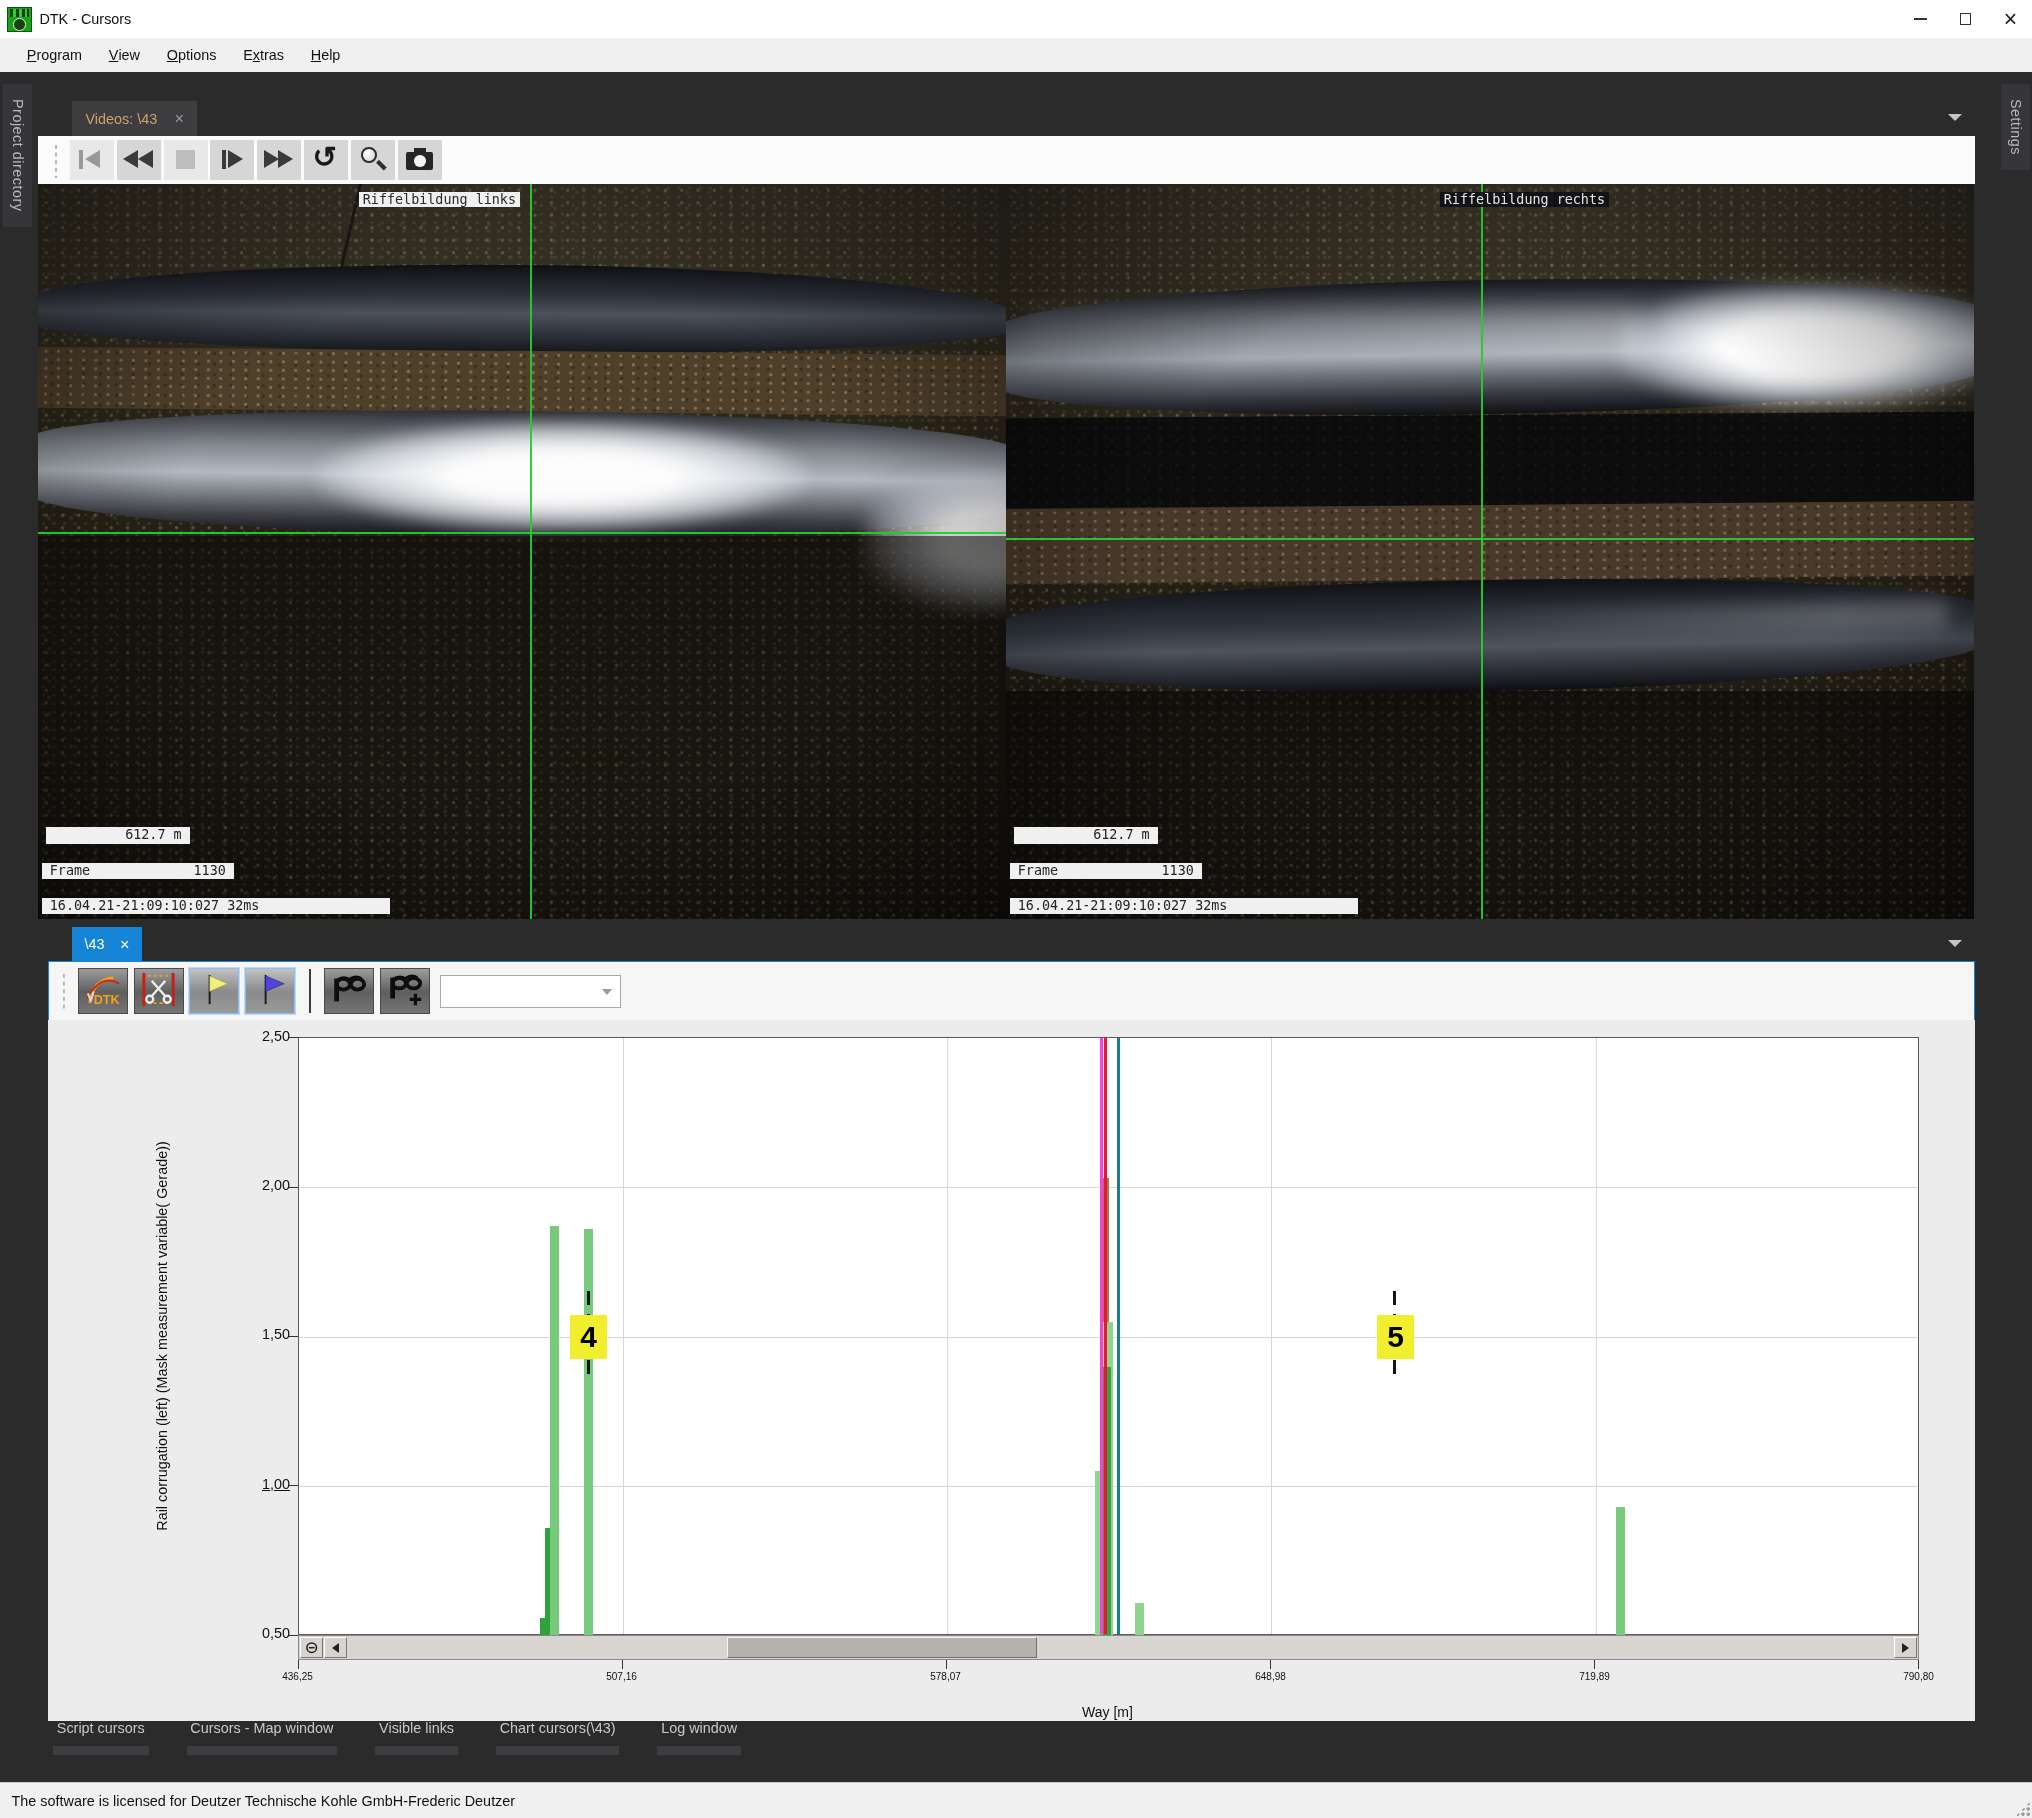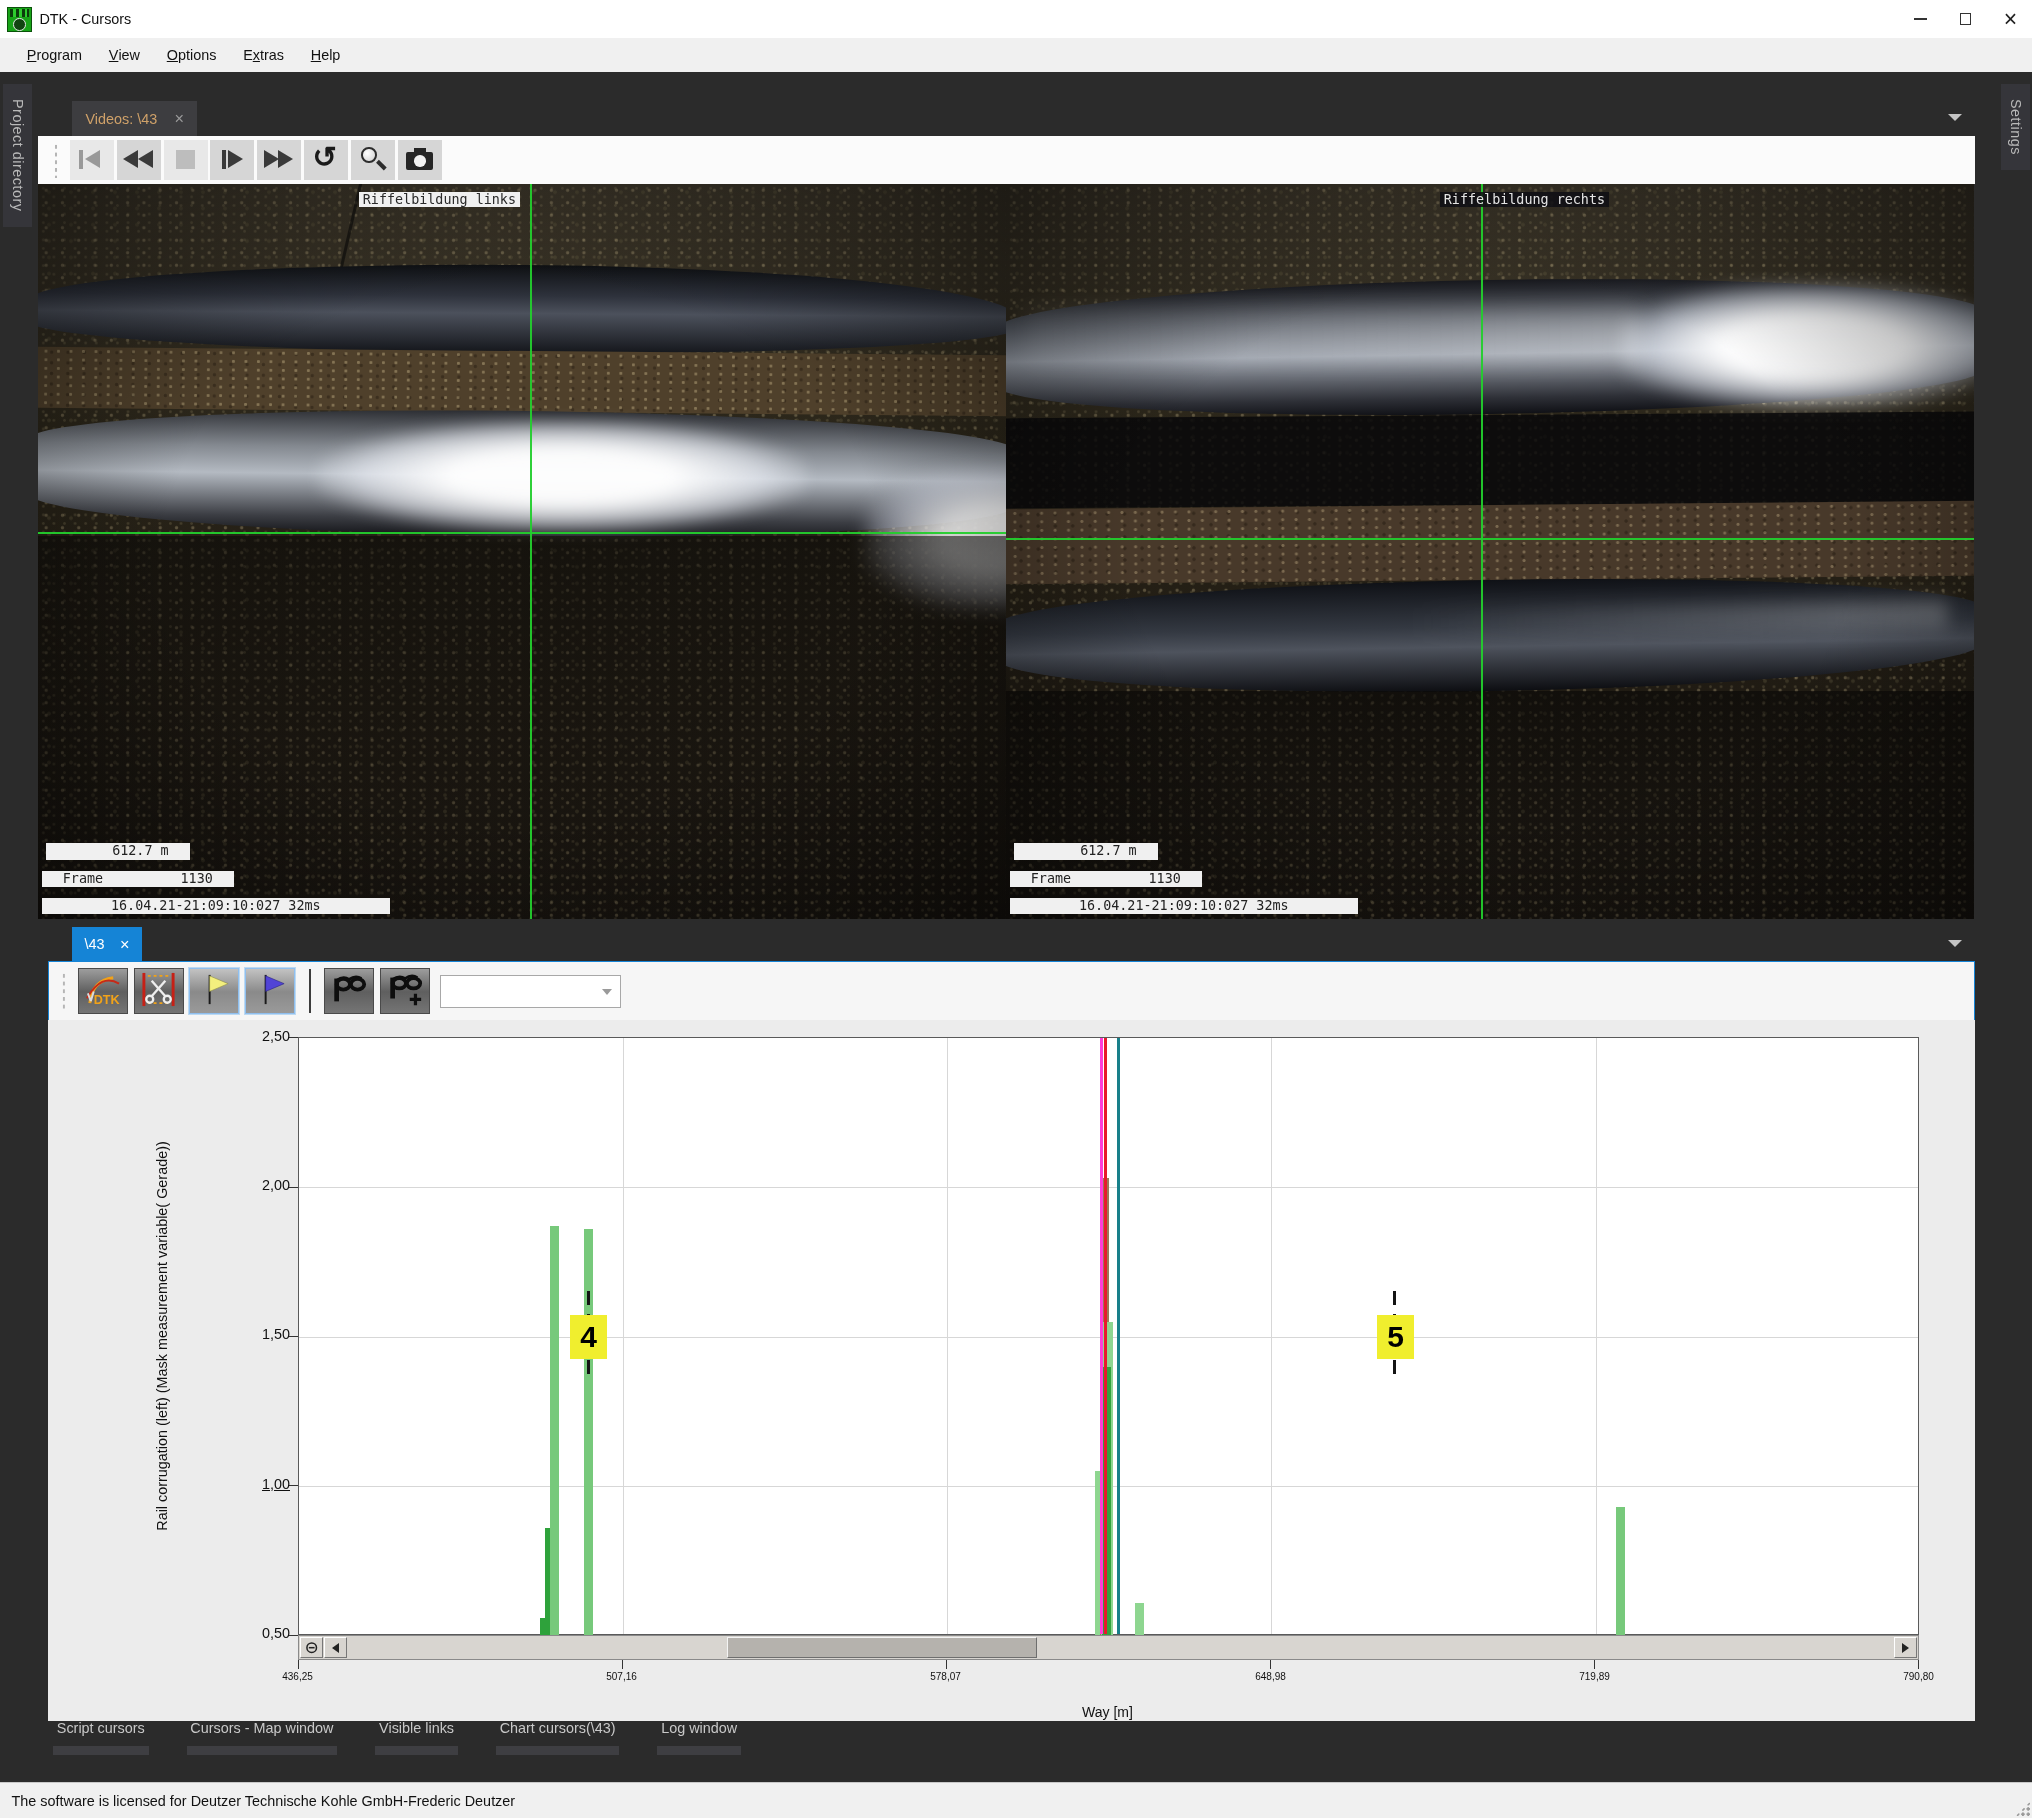--- a/index.html
+++ b/index.html
@@ -115,24 +115,24 @@
   .vignette { position:absolute; inset:0; background:radial-gradient(ellipse at center, transparent 52%, rgba(0,0,0,.5) 100%); }
   .ch-v { position:absolute; top:0; bottom:0; width:1.9px; background:rgba(35,205,45,.95); z-index:4; }
   .ch-h { position:absolute; left:0; right:0; height:1.9px; background:rgba(35,205,45,.95); z-index:4; }
   .video-left  .ch-v { left:492px; } .video-left  .ch-h { top:348px; }
   .video-right .ch-v { left:475px; } .video-right .ch-h { top:354px; }
 
   .vid-title { position:absolute; top:7.7px; z-index:5; font-family:"DejaVu Sans Mono",monospace; font-size:13.4px; padding:0 3.8px; }
   .video-left  .vid-title { left:321px; background:#f0f0f0; color:#2a2a2a; }
   .video-right .vid-title { left:434px; background:rgba(14,14,20,.85); color:#e4e4e4; }
   .vid-info { position:absolute; left:3.8px; bottom:4.8px; z-index:5; font-family:"DejaVu Sans Mono",monospace; font-size:13.4px; color:#222; }
-  .vid-info > div { background:#f0f0f0; margin-top:11px; padding:0 21px; line-height:16.3px; }
+  .vid-info > div { background:#f0f0f0; margin-top:19px; padding:0 8px; line-height:16.3px; }
   .vi-dist  { width:144px; margin-left:3.8px; text-align:right; }
   .vi-frame { width:192px; display:flex; justify-content:space-between; }
-  .vi-time  { width:348px;text-align:center; }
+  .vi-time  { width:348px; }
 
   
   #chart-panel { position:absolute; left:48px; top:855px; width:1927px; height:794px; }
   .ctab { position:absolute; left:24px; top:0; height:34px; display:inline-flex; align-items:center; gap:15.4px;
           background:#1584d6; color:#fff; font-size:14.4px; padding:0 12.5px; }
   .ctab .tabclose { color:#fff; }
   #chart-toolbar { position:absolute; left:0; top:34px; width:100%; height:60px; background:#f6f6f6;
                    border:1.9px solid #1584d6; border-bottom:1px solid #c9c9c9;
                    display:flex; align-items:center; padding-left:11.5px; gap:5.8px; }
   #chart-toolbar::before { content:""; width:5.8px; height:38px; margin-right:5.8px;

